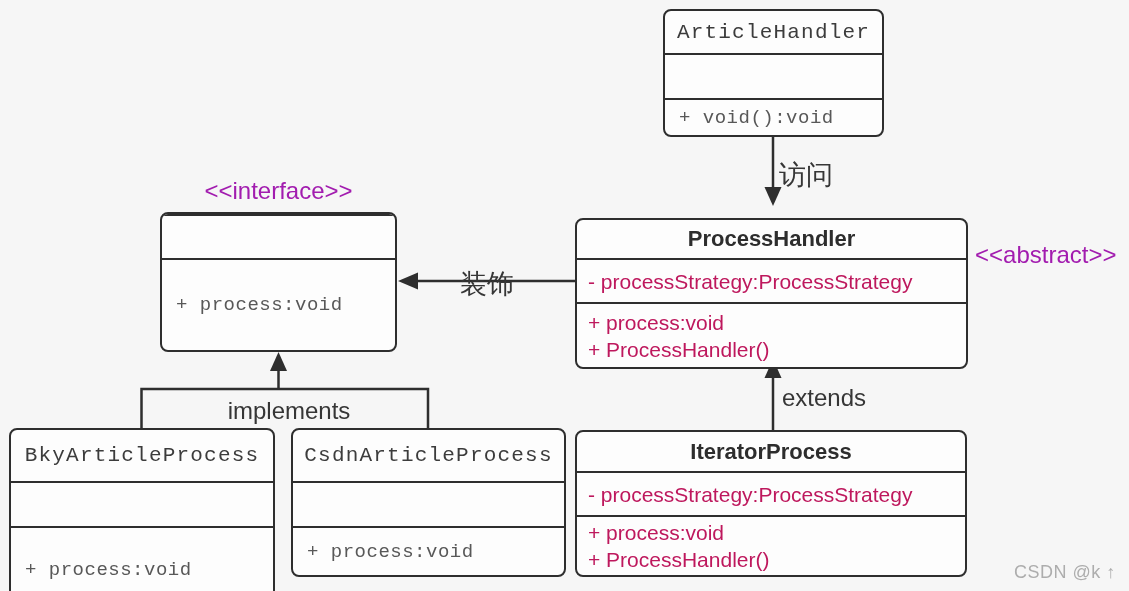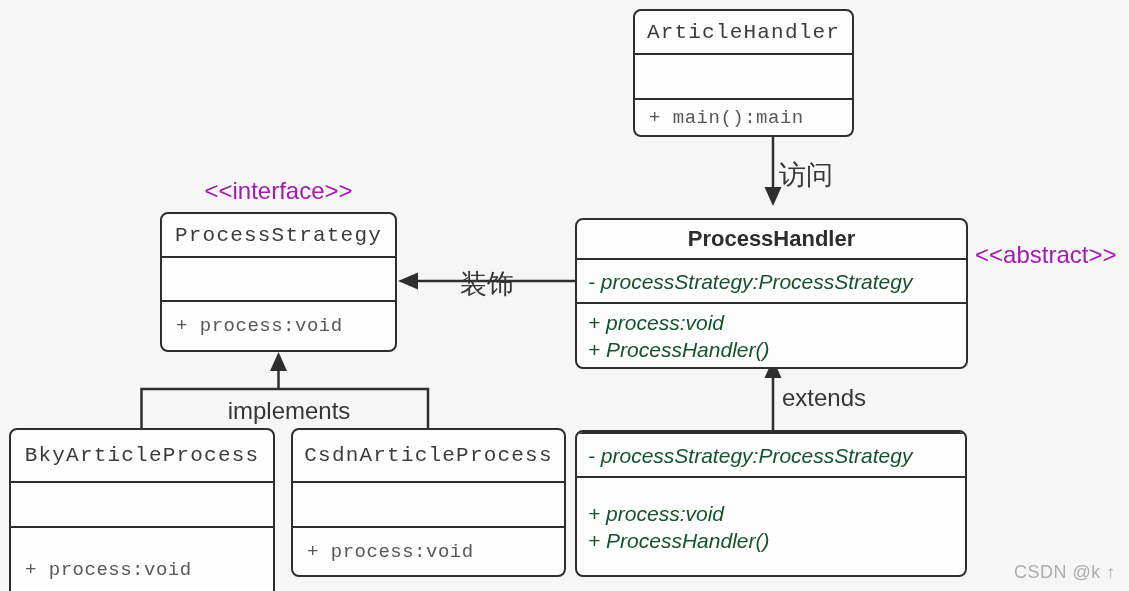--- a/index.html
+++ b/index.html
@@ -45,27 +45,27 @@
 
   .mono-title {
     font-family: "Liberation Mono", monospace;
     font-size: 21px; letter-spacing: 1.2px; color: #3c3c3c;
   }
   .mono-member {
     font-family: "Liberation Mono", monospace;
     font-size: 19px; letter-spacing: 0.5px; color: #585858;
   }
   .sans-title { font-weight: bold; font-size: 22px; color: #2d2d2d; }
-  .sans-member { font-size: 21px; color: #14532d; line-height: 27px; font-style: italic; }
+  .sans-member { font-size: 21px; color: #be185d; line-height: 27px; }
 
   .pad-mono { padding-left: 14px; }
   .pad-sans { padding-left: 11px; }
 
   
-  #box-article-handler   { left: 633px; top: 9px;   width: 221px; height: 128px; }
+  #box-article-handler   { left: 663px; top: 9px;   width: 221px; height: 128px; }
   #box-article-handler .row-title { height: 42px; }
   #box-article-handler .row-attrs { height: 45px; }
 
   #box-process-handler   { left: 575px; top: 218px; width: 393px; height: 151px; }
   #box-process-handler .row-title { height: 38px; }
   #box-process-handler .row-attrs { height: 44px; }
 
   #box-process-strategy  { left: 160px; top: 212px; width: 237px; height: 140px; }
   #box-process-strategy .row-title { height: 42px; }
   #box-process-strategy .row-attrs { height: 44px; }
@@ -131,37 +131,36 @@
 
   <div class="edge-label cjk" id="label-visit">访问</div>
   <div class="edge-label cjk" id="label-decorate">装饰</div>
   <div class="edge-label en" id="label-implements">implements</div>
   <div class="edge-label en" id="label-extends">extends</div>
 
   <div class="uml-class" id="box-article-handler">
     <div class="row-title mono-title">ArticleHandler</div>
     <div class="row-attrs"></div>
     <div class="row-methods pad-mono">
-      <div class="mono-member">+ main():main</div>
+      <div class="mono-member">+ void():void</div>
     </div>
   </div>
 
   <div class="uml-class" id="box-process-handler">
     <div class="row-title sans-title">ProcessHandler</div>
     <div class="row-attrs pad-sans">
       <div class="sans-member">- processStrategy:ProcessStrategy</div>
     </div>
     <div class="row-methods pad-sans">
       <div class="sans-member">+ process:void</div>
       <div class="sans-member">+ ProcessHandler()</div>
     </div>
   </div>
 
   <div class="uml-class" id="box-process-strategy">
-    <div class="row-title mono-title">ProcessStrategy</div>
     <div class="row-attrs"></div>
     <div class="row-methods pad-mono">
       <div class="mono-member">+ process:void</div>
     </div>
   </div>
 
   <div class="uml-class" id="box-bky-article">
     <div class="row-title mono-title">BkyArticleProcess</div>
     <div class="row-attrs"></div>
     <div class="row-methods pad-mono">
@@ -171,20 +170,21 @@
 
   <div class="uml-class" id="box-csdn-article">
     <div class="row-title mono-title">CsdnArticleProcess</div>
     <div class="row-attrs"></div>
     <div class="row-methods pad-mono">
       <div class="mono-member">+ process:void</div>
     </div>
   </div>
 
   <div class="uml-class" id="box-iterator-process">
+    <div class="row-title sans-title">IteratorProcess</div>
     <div class="row-attrs pad-sans">
       <div class="sans-member">- processStrategy:ProcessStrategy</div>
     </div>
     <div class="row-methods pad-sans">
       <div class="sans-member">+ process:void</div>
       <div class="sans-member">+ ProcessHandler()</div>
     </div>
   </div>
 
   <div class="watermark">CSDN @k ↑</div>

